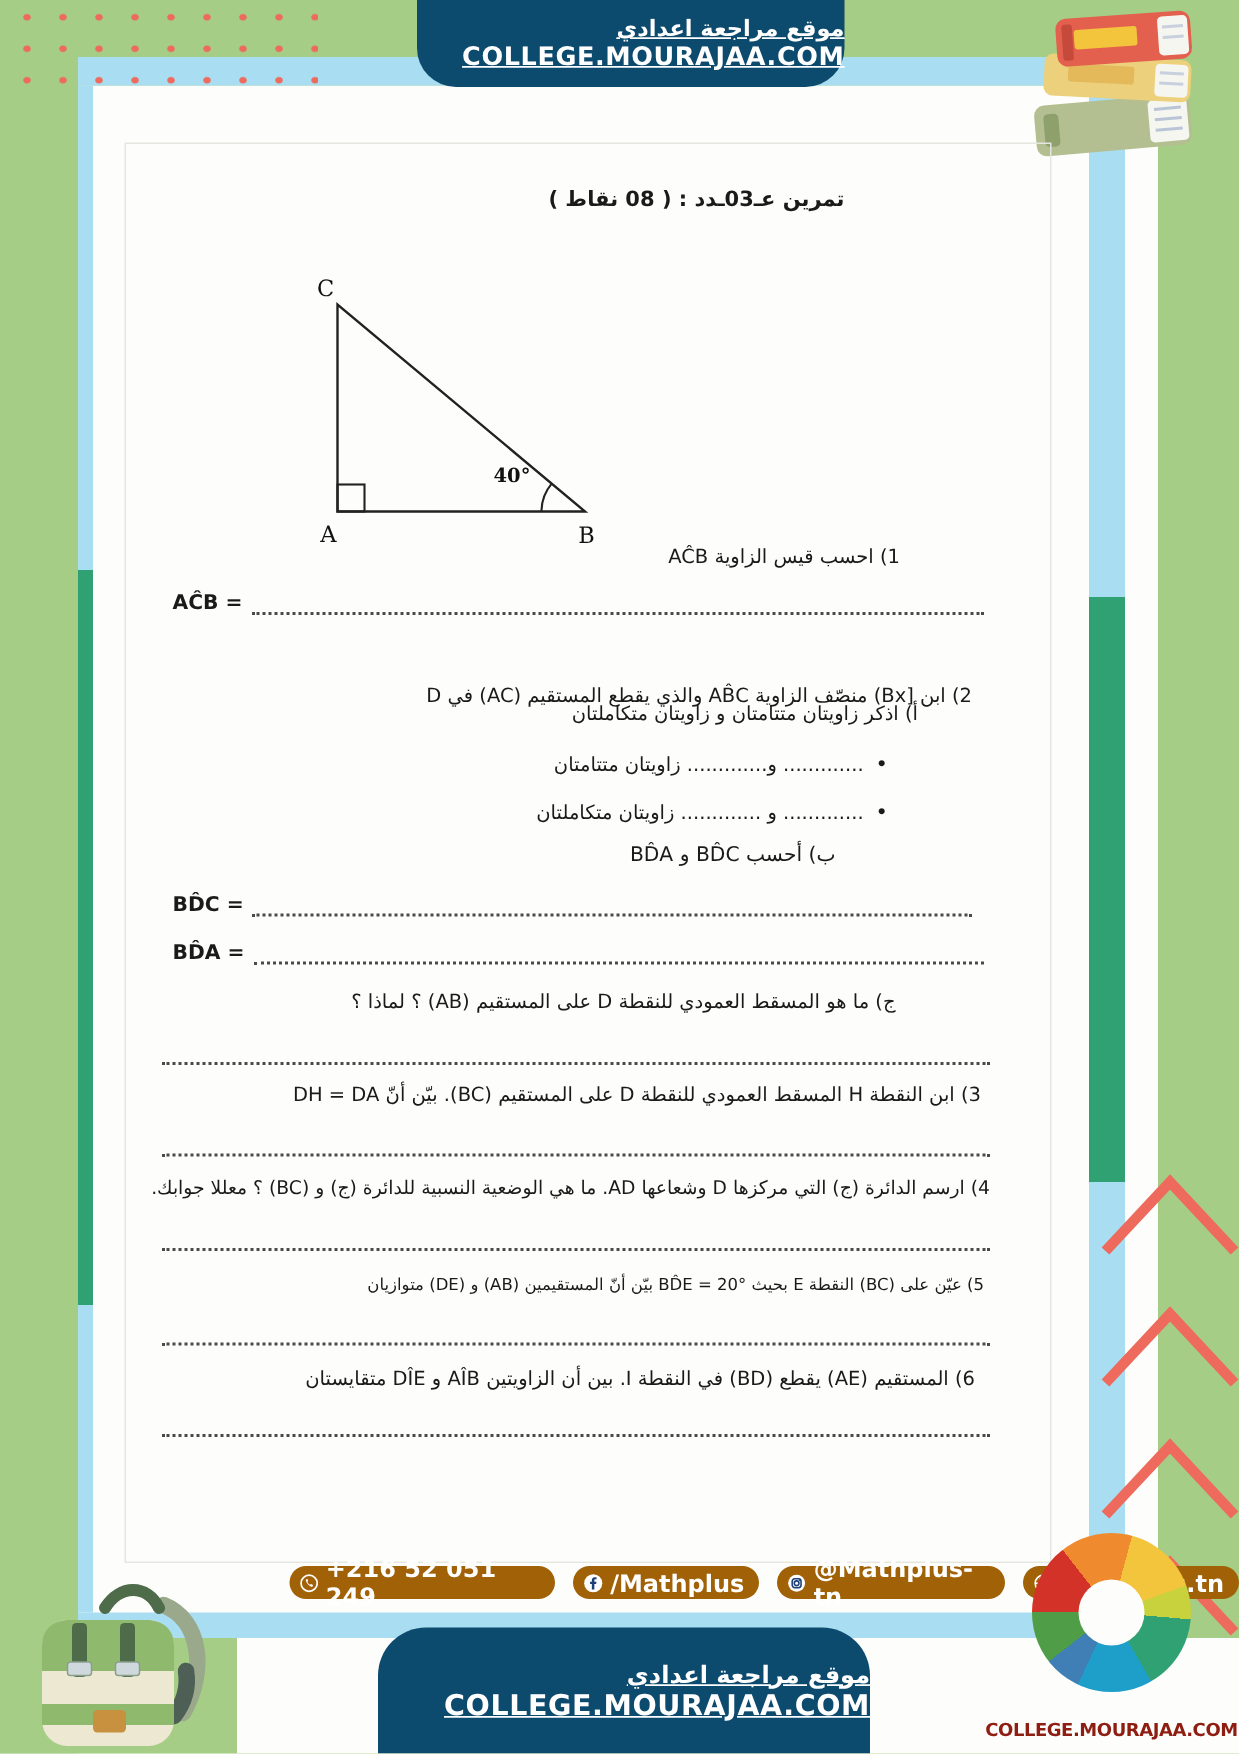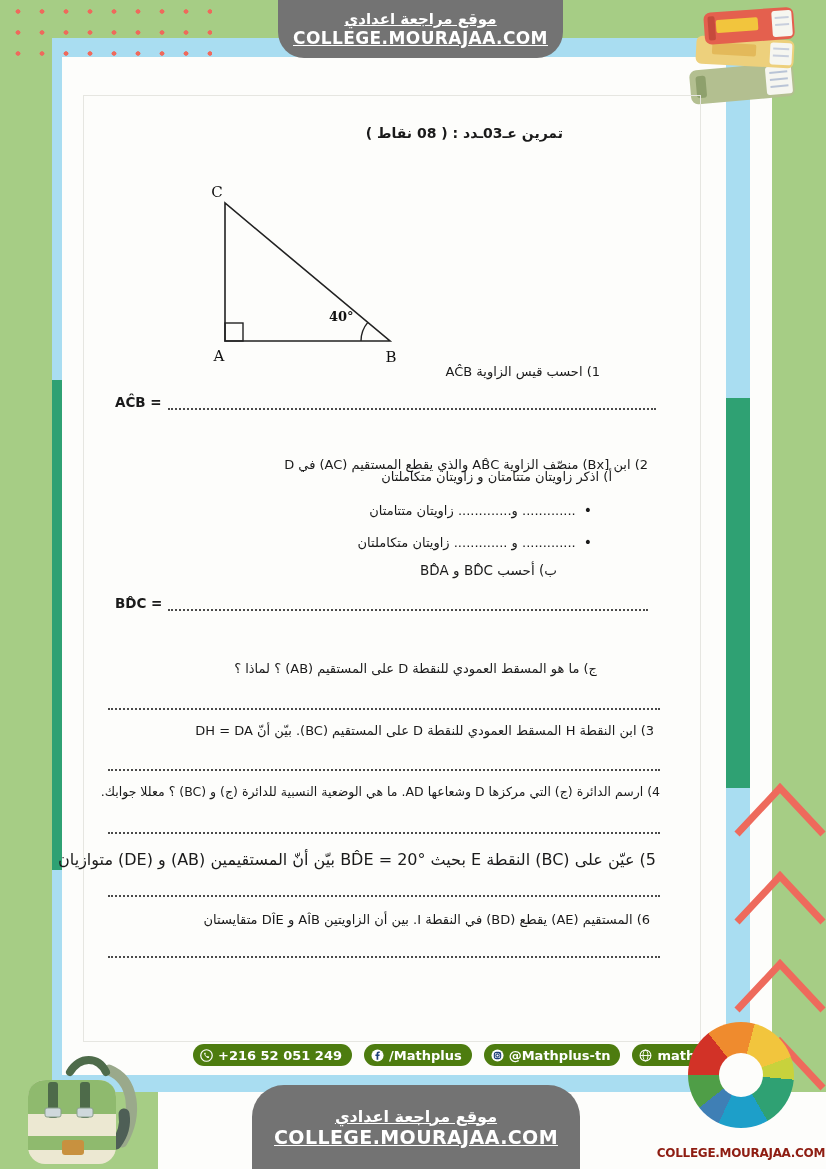--- a/index.html
+++ b/index.html
@@ -12,21 +12,21 @@
   .strip-blue-bottom { left:52px; top:1075px; width:720px; height:17px; background:#a9ddf1; }
 
   .vstrip { width:10px; left:52px; }
   .rstrip { width:24px; left:726px; }
   .c-blue { background:#a9ddf1; } .c-dgreen { background:#2fa173; }
 
   .dots-pattern { left:0; top:0; width:212px; height:57px;
     background-image: radial-gradient(#ee6a5c 2.2px, rgba(0,0,0,0) 2.8px);
     background-size:24px 21px; background-position:6px 1px; }
 
-  .banner { background:#737373; display:flex; flex-direction:column; align-items:center;
+  .banner { background:#0c4a6e; display:flex; flex-direction:column; align-items:flex-end;
             justify-content:center; color:#fff; text-align:center;text-decoration:underline; }
   .banner-top { left:278px; top:0; width:285px; height:58px; border-radius:0 0 26px 26px; }
   .banner-bottom { left:252px; top:1085px; width:328px; height:84px; border-radius:32px 32px 0 0; }
   .banner .ar { font-weight:bold; text-decoration:underline; font-size:15px; }
   .banner .url { font-weight:bold; text-decoration:underline; font-size:17px; letter-spacing:.4px; }
   .banner-bottom .ar { font-size:16px; }
   .banner-bottom .url { font-size:19px; }
 
   .footer-white { left:52px; top:1092px; width:774px; height:77px; background:#fdfdfb; }
   .footer-green-corner { left:0; top:1092px; width:158px; height:77px; background:#a6cd85; }
@@ -39,22 +39,22 @@
   .ansrow { display:flex; align-items:flex-end; direction:ltr; }
   .anslabel { font-weight:600; font-size:13.5px; }
   .dotfill { flex:1; border-bottom:2px dotted #4a4a4a; height:11px; margin-left:6px; }
   .dotline { border-bottom:2px dotted #4a4a4a; height:10px; }
   .bullet { display:inline-block; margin-left:8px; font-size:14px; }
 
   .fig-label { font-family:"DejaVu Serif", serif; font-size:15px; fill:#111; }
   .fig-angle { font-family:"DejaVu Serif", serif; font-size:13px; font-weight:bold; fill:#111; }
 
   .badges { left:193px; top:1044px; display:flex; gap:12px; }
-  .pill { background:#4d7c0f; color:#fff; height:22px; border-radius:12px; display:flex;
-          align-items:center; gap:5px; padding:0 10px 0 7px; font-size:13px; font-weight:bold; }
+  .pill { background:#a16207; color:#fff; height:22px; border-radius:12px; display:flex;
+          align-items:center; gap:5px; padding:0 10px 0 7px; font-size:16px; font-weight:bold; }
   .pill svg { display:block; }
 
   .ring { left:688px; top:1022px; width:106px; height:106px; border-radius:50%;
     background: conic-gradient(from -90deg,#d23227 0deg 52deg,#ef8b2e 52deg 105deg,
       #f2c53d 105deg 160deg,#c8d23c 160deg 185deg,#2fa173 185deg 240deg,
       #1d9fc9 240deg 295deg,#3f7fb5 295deg 322deg,#4f9e47 322deg 360deg); }
   .ring::after { content:""; position:absolute; left:31px; top:31px; width:44px; height:44px;
     border-radius:50%; background:#fdfdfb; }
   .logo-caption { left:656px; top:1146px; width:170px; text-align:center; color:#8e1d12;
     font-weight:800; font-size:12px; letter-spacing:-0.3px; }
@@ -148,31 +148,35 @@
     <div class="row rtl" style="top:477px;right:114px;">
       <span class="bullet">•</span><span>............. و ............. زاويتان متكاملتان</span>
     </div>
 
     <div class="row rtl" style="top:505px;right:149px;font-size:13.5px;text-align:right;">ب) أحسب  BD̂C  و  BD̂A</div>
 
     <div class="row ansrow" style="top:538px;left:55px;right:58px;">
       <span class="anslabel">BD̂C  =</span>
       <span class="dotfill"></span>
     </div>
+    <div class="row ansrow" style="top:570px;left:55px;right:50px;">
+      <span class="anslabel">BD̂A =</span>
+      <span class="dotfill"></span>
+    </div>
 
     <div class="row rtl" style="top:604px;right:109px;">ج) ما هو المسقط العمودي للنقطة D على المستقيم (AB) ؟ لماذا ؟</div>
     <div class="abs dotline" style="top:641px;left:48px;right:46px;"></div>
 
     <div class="row rtl" style="top:666px;right:52px;">3) ابن النقطة H المسقط العمودي للنقطة D على المستقيم (BC). بيّن أنّ DH = DA</div>
     <div class="abs dotline" style="top:702px;left:48px;right:46px;"></div>
 
     <div class="row rtl" style="top:727px;right:46px;font-size:12.5px;">4) ارسم الدائرة (ج) التي مركزها D وشعاعها AD. ما هي الوضعية النسبية للدائرة (ج) و (BC) ؟ معللا جوابك.</div>
     <div class="abs dotline" style="top:765px;left:48px;right:46px;"></div>
 
-    <div class="row rtl" style="top:793px;right:50px;font-size:16px;">5) عيّن على (BC) النقطة E بحيث BD̂E = 20° بيّن أنّ المستقيمين (AB) و (DE) متوازيان</div>
+    <div class="row rtl" style="top:793px;right:50px;font-size:11px;">5) عيّن على (BC) النقطة E بحيث BD̂E = 20° بيّن أنّ المستقيمين (AB) و (DE) متوازيان</div>
     <div class="abs dotline" style="top:828px;left:48px;right:46px;"></div>
 
     <div class="row rtl" style="top:855px;right:56px;">6) المستقيم (AE) يقطع (BD) في النقطة I. بين أن الزاويتين AÎB و DÎE متقايستان</div>
     <div class="abs dotline" style="top:889px;left:48px;right:46px;"></div>
   </div>
 
   <div class="abs badges">
     <div class="pill">
       <svg width="13" height="13" viewBox="0 0 14 14">
         <circle cx="7" cy="7" r="6.2" fill="none" stroke="#fff" stroke-width="1.3"></circle>

